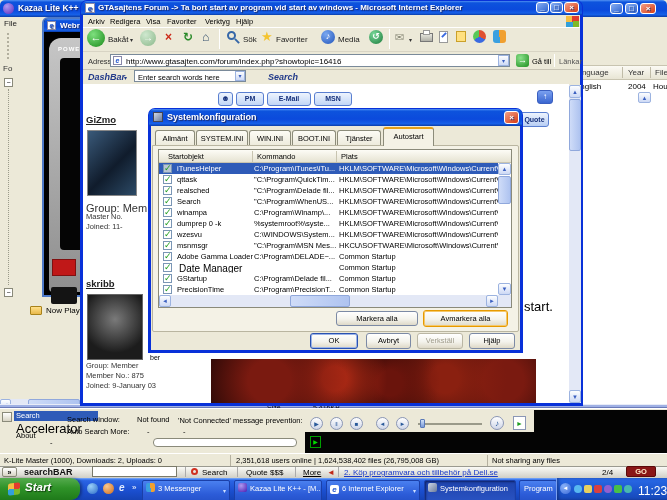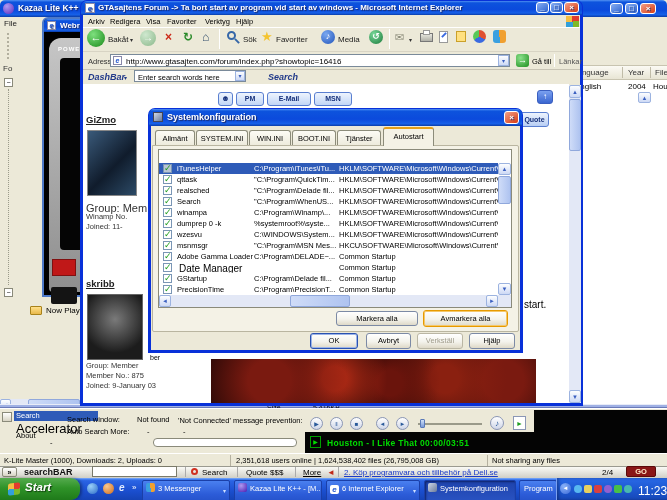--- a/index.html
+++ b/index.html
@@ -107,21 +107,20 @@
     <span class="a" style="left:376px;top:417px;width:13px;height:13px;border-radius:50%;background:linear-gradient(180deg,#fff,#cfd6e8);border:1px solid #8a96b5;color:#2a5a9a;font-size:6px;text-align:center;line-height:12px">◄</span>
     <span class="a" style="left:396px;top:417px;width:13px;height:13px;border-radius:50%;background:linear-gradient(180deg,#fff,#cfd6e8);border:1px solid #8a96b5;color:#2a5a9a;font-size:6px;text-align:center;line-height:12px">►</span>
     <span class="a" style="left:418px;top:423px;width:64px;height:2px;background:#9a9a8a"></span>
     <span class="a" style="left:420px;top:419px;width:5px;height:9px;background:linear-gradient(180deg,#cfe0f8,#7a9ad8);border:1px solid #5a7ab8;border-radius:1px"></span>
     <span class="a" style="left:490px;top:416px;width:14px;height:14px;border-radius:50%;background:linear-gradient(180deg,#fff,#cfd6e8);border:1px solid #8a96b5;color:#2a5a9a;font-size:8px;text-align:center;line-height:13px">♪</span>
     <span class="a" style="left:513px;top:416px;width:13px;height:14px;background:#fff;border:1px solid #8a96b5;color:#1f9e1f;font-size:7px;text-align:center;line-height:13px">►</span>
 
     <div class="a" style="left:534px;top:410px;width:133px;height:43px;background:#040404"></div>
     <div class="a" style="left:305px;top:432px;width:230px;height:21px;background:#040404"></div>
     <span class="a" style="left:310px;top:436px;width:11px;height:12px;border:1px solid #00a000;color:#00dd00;font-size:6px;text-align:center;line-height:11px">▶</span>
-    <span class="a t led" style="left:327px;top:438px">Houston - I Like That 00:00/03:51</span>
 
     <div class="a" style="left:0;top:453px;width:667px;height:13px;background:#ece9d8;border-top:1px solid #fff">
       <span class="a" style="left:230px;top:1px;width:1px;height:11px;background:#b5b1a0"></span>
       <span class="a" style="left:487px;top:1px;width:1px;height:11px;background:#b5b1a0"></span>
     </div>
     <span class="a t" style="left:4px;top:456px;font-size:7.5px">K-Lite Master (1000), Downloads: 2, Uploads: 0</span>
     <span class="a t" style="left:236px;top:456px;font-size:7.5px">2,351,618 users online | 1,624,538,402 files (26,795,008 GB)</span>
     <span class="a t" style="left:492px;top:456px;font-size:7.5px">Not sharing any files</span>
 
     <div class="a" style="left:0;top:466px;width:667px;height:12px;background:linear-gradient(180deg,#fafaf6,#d0cfc6);border-top:1px solid #9a9a90"></div>
@@ -229,30 +228,30 @@
     <span class="a" style="left:218px;top:92px;width:15px;height:14px;border:1px solid #5a7fd0;border-radius:3px;background:linear-gradient(180deg,#eef4fe,#c2d6f6);color:#16307a;font-size:8px;text-align:center;line-height:12px">☻</span>
     <span class="a" style="left:236px;top:92px;width:28px;height:14px;border:1px solid #5a7fd0;border-radius:3px;background:linear-gradient(180deg,#eef4fe,#c2d6f6);color:#16307a;font-size:7px;font-weight:bold;text-align:center;line-height:12px">PM</span>
     <span class="a" style="left:267px;top:92px;width:44px;height:14px;border:1px solid #5a7fd0;border-radius:3px;background:linear-gradient(180deg,#eef4fe,#c2d6f6);color:#16307a;font-size:7px;font-weight:bold;text-align:center;line-height:12px">E-Mail</span>
     <span class="a" style="left:314px;top:92px;width:38px;height:14px;border:1px solid #5a7fd0;border-radius:3px;background:linear-gradient(180deg,#eef4fe,#c2d6f6);color:#16307a;font-size:7px;font-weight:bold;text-align:center;line-height:12px">MSN</span>
     <span class="a" style="left:537px;top:90px;width:16px;height:14px;border:1px solid #3a5fc0;border-radius:3px;background:linear-gradient(180deg,#7aa0f0,#3a66d0);color:#fff;font-size:8px;text-align:center;line-height:12px">↑</span>
     <span class="a" style="left:520px;top:112px;width:29px;height:15px;border:1px solid #5a7fd0;border-radius:3px;background:linear-gradient(180deg,#eef4fe,#b8cef4);color:#16307a;font-size:7px;font-weight:bold;text-align:center;line-height:13px">Quote</span>
 
     <span class="a t u" style="left:86px;top:114px;font-size:9.5px;font-weight:bold;color:#222">GiZmo</span>
     <div class="a" style="left:87px;top:130px;width:50px;height:66px;background:linear-gradient(135deg,#3a5a7a,#101c2c 55%,#2c4a66);border:1px solid #888"></div>
     <span class="a t" style="left:86px;top:202px;font-size:11px;color:#333">Group: Mem</span>
-    <span class="a t" style="left:86px;top:212px;font-size:7.5px;color:#333">Winamp No.</span>
+    <span class="a t" style="left:86px;top:212px;font-size:7.5px;color:#333">Master No.</span>
     <span class="a t" style="left:86px;top:222px;font-size:7.5px;color:#333">Joined: 11-</span>
 
     <span class="a t u" style="left:86px;top:278px;font-size:9.5px;font-weight:bold;color:#222">skribb</span>
     <div class="a" style="left:87px;top:294px;width:56px;height:66px;background:radial-gradient(circle at 50% 38%,#7a7a7a,#1c1c1c 70%);border:1px solid #666"></div>
     <span class="a t" style="left:86px;top:361px;font-size:7.5px;color:#333">Group: Member</span>
     <span class="a t" style="left:86px;top:371px;font-size:7.5px;color:#333">Member No.: 875</span>
     <span class="a t" style="left:86px;top:381px;font-size:7.5px;color:#333">Joined: 9-January 03</span>
 
-    <span class="a t" style="left:524px;top:299px;font-size:10px">start.</span>
+    <span class="a t" style="left:524px;top:299px;font-size:13px">start.</span>
 
     <div class="a" style="left:211px;top:359px;width:325px;height:44px;background:
       radial-gradient(circle at 18% 50%,#7a1a10 0 8%,transparent 30%),
       radial-gradient(circle at 38% 45%,#a82814 0 6%,transparent 26%),
       radial-gradient(circle at 55% 55%,#6a140c 0 7%,transparent 28%),
       radial-gradient(circle at 72% 45%,#8a2010 0 6%,transparent 26%),
       radial-gradient(circle at 90% 50%,#7a1a10 0 7%,transparent 28%),#140404"></div>
 
     <div class="a sbtrack" style="left:569px;top:85px;width:12px;height:318px"></div>
     <span class="a sbbtn" style="left:569px;top:85px;width:12px;height:13px;line-height:12px">▲</span>
@@ -271,20 +270,27 @@
     <span class="tab" style="left:155px;width:40px">Allmänt</span>
     <span class="tab" style="left:196px;width:52px">SYSTEM.INI</span>
     <span class="tab" style="left:249px;width:42px">WIN.INI</span>
     <span class="tab" style="left:292px;width:44px">BOOT.INI</span>
     <span class="tab" style="left:337px;width:44px">Tjänster</span>
     <span class="tab active" style="left:383px;width:51px">Autostart</span>
 
     <div class="a" style="left:152px;top:145px;width:367px;height:187px;background:#f4f2e6;border:1px solid #b9b5a0;border-radius:0 2px 2px 2px"></div>
 
     <div class="a" style="left:158px;top:149px;width:354px;height:159px;background:#fff;border:1px solid #8a8a7a"></div>
+    <div class="a" style="left:159px;top:150px;width:352px;height:13px;background:linear-gradient(180deg,#fdfcf6,#e6e3d2);border-bottom:1px solid #c8c4b0">
+      <span class="a t" style="left:9px;top:2px;font-size:7.5px">Startobjekt</span>
+      <span class="a t" style="left:98px;top:2px;font-size:7.5px">Kommando</span>
+      <span class="a t" style="left:182px;top:2px;font-size:7.5px">Plats</span>
+      <span class="a" style="left:93px;top:1px;width:1px;height:11px;background:#c8c4b0"></span>
+      <span class="a" style="left:177px;top:1px;width:1px;height:11px;background:#c8c4b0"></span>
+    </div>
 
     <div class="a sel" style="left:159px;top:163px;width:339px;height:11px;overflow:hidden">
       <span class="a cb" style="left:4px;top:1px;background:#b8c4d4">
           <i>✓</i>
         </span>
       <span class="a t" style="left:18px;top:1px;font-size:7.5px">iTunesHelper</span>
       <span class="a t" style="left:95px;top:1px;font-size:7.5px">C:\Program\iTunes\iTu...</span>
       <span class="a t" style="left:180px;top:1px;font-size:7.5px">HKLM\SOFTWARE\Microsoft\Windows\CurrentVer...</span>
     </div>
     <div class="a" style="left:159px;top:174px;width:339px;height:11px;overflow:hidden">

